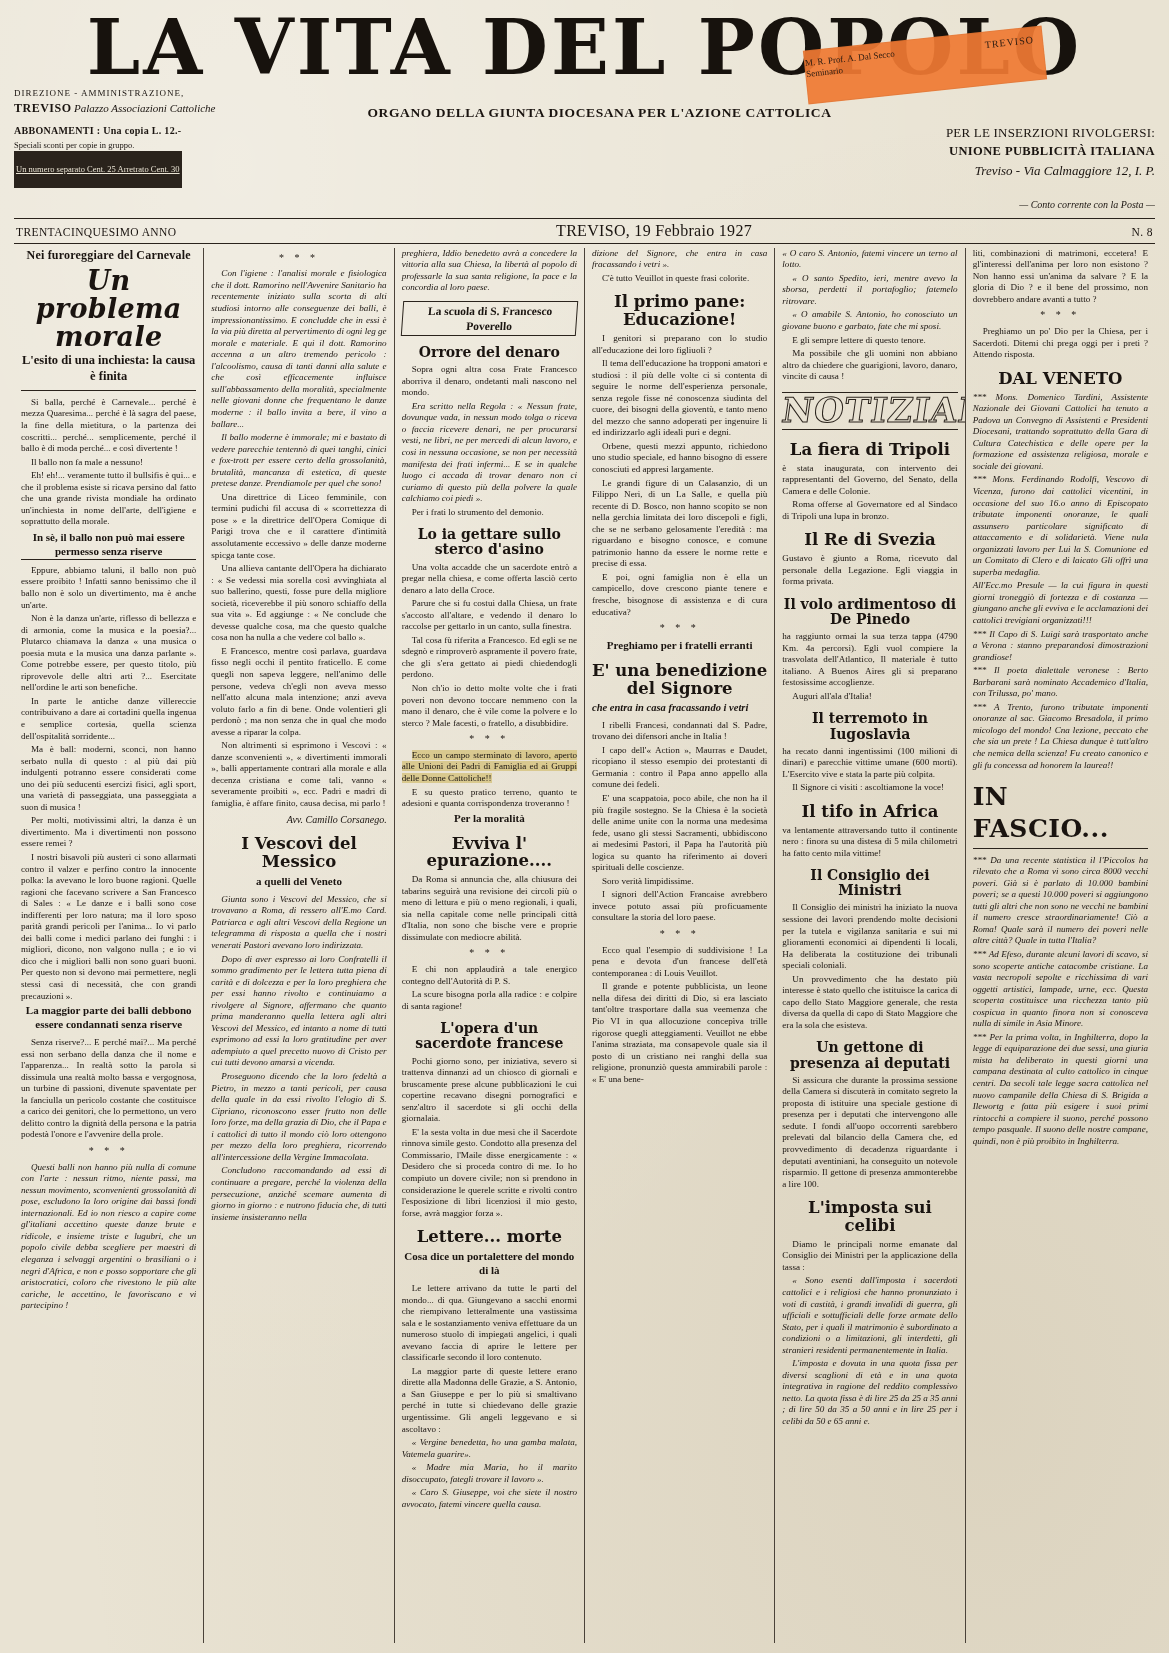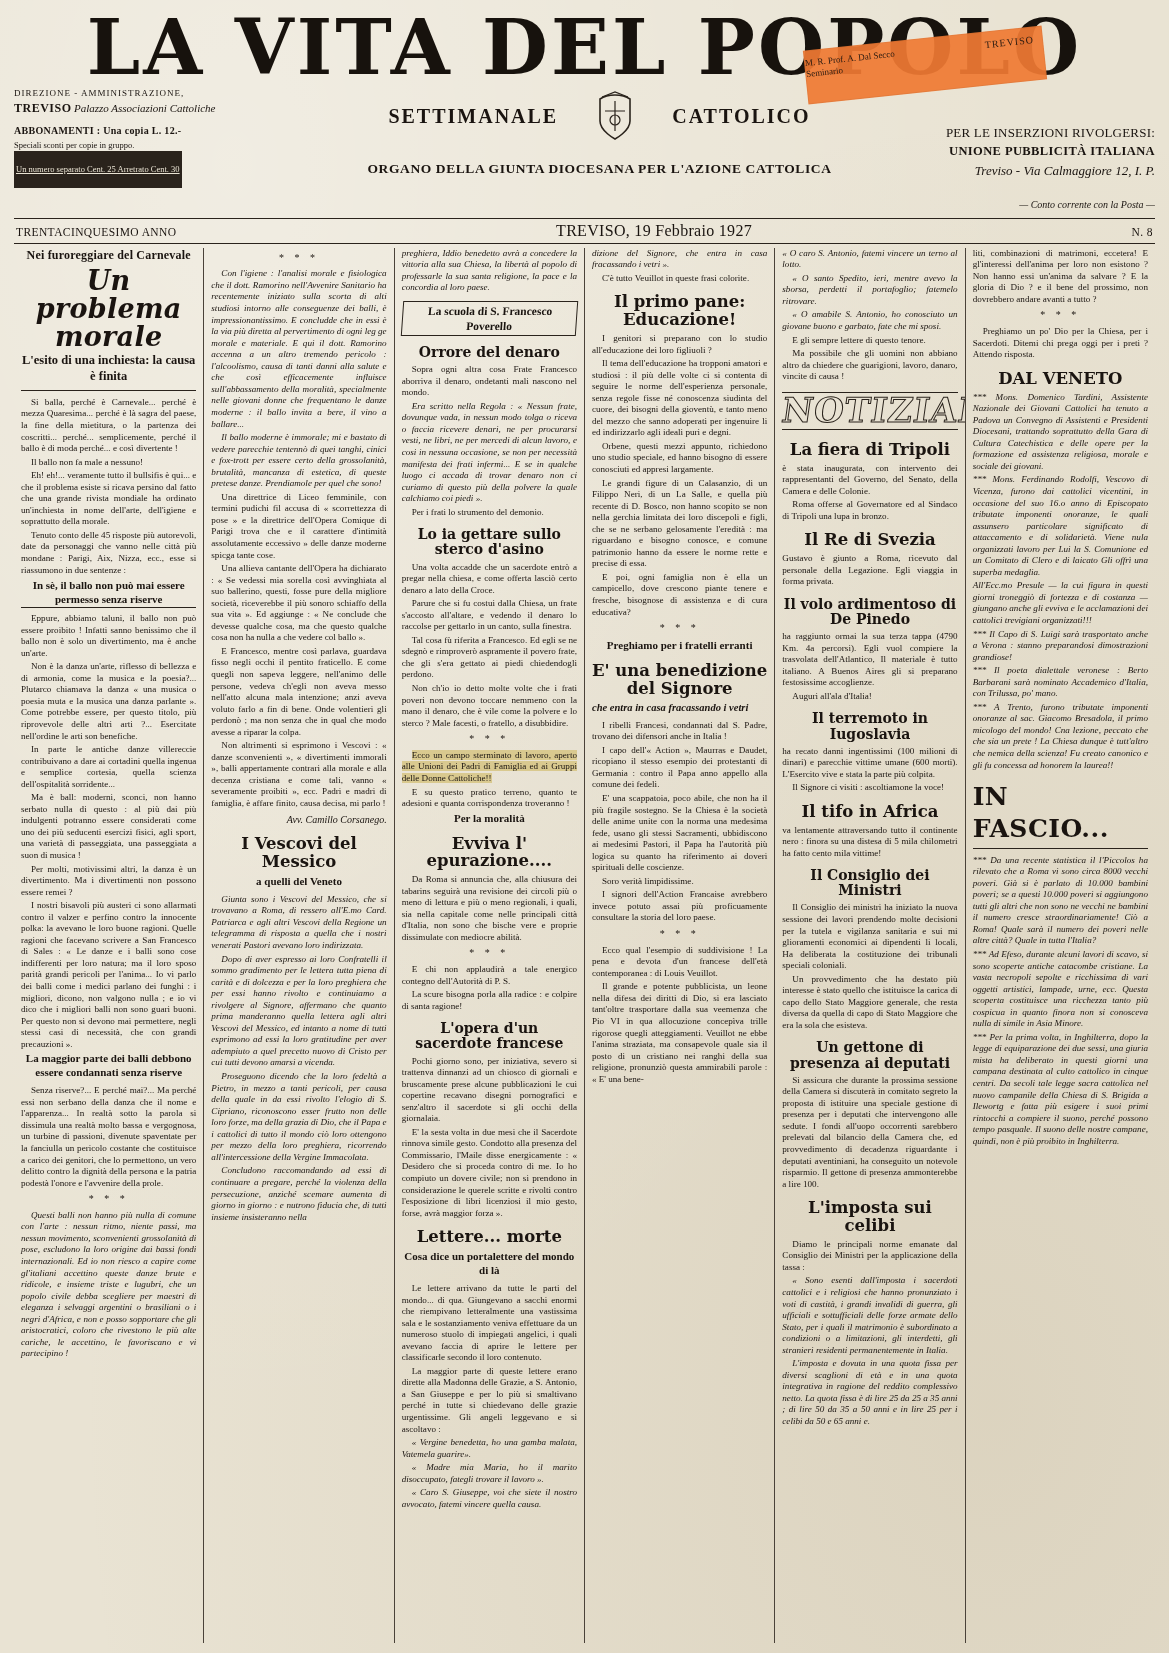--- a/index.html
+++ b/index.html
@@ -185,32 +185,20 @@
         <div>
           <span class="tv">TREVISO</span>
           <span class="pal">Palazzo Associazioni Cattoliche</span>
         </div>
         <div class="abb">ABBONAMENTI : Una copia L. 12.-</div>
         <div class="small">Speciali sconti per copie in gruppo.</div>
         <div class="small inv">Un numero separato Cent. 25   Arretrato Cent. 30</div>
       </div>
 
       <div class="mast-mid">
-        <div class="sett">
-          <span>SETTIMANALE</span>
-          <span class="crest">
-            <svg width="46" height="52" viewBox="0 0 46 52">
-              <path d="M23 4 C14 4 8 8 8 8 L8 30 C8 40 23 48 23 48 C23 48 38 40 38 30 L38 8 C38 8 32 4 23 4 Z" fill="none" stroke="#2a231c" stroke-width="1.6"></path>
-              <path d="M23 10 L23 40 M13 20 L33 20" stroke="#2a231c" stroke-width="1.2"></path>
-              <circle cx="23" cy="29" r="5" fill="none" stroke="#2a231c" stroke-width="1.2"></circle>
-              <path d="M10 6 L23 1 L36 6" fill="none" stroke="#2a231c" stroke-width="1.3"></path>
-            </svg>
-          </span>
-          <span>CATTOLICO</span>
-        </div>
         <div class="organo">ORGANO DELLA GIUNTA DIOCESANA PER L'AZIONE CATTOLICA</div>
       </div>
 
       <div class="mast-right">
         <div class="r1">PER LE INSERZIONI RIVOLGERSI:</div>
         <div class="r2">UNIONE PUBBLICITÀ ITALIANA</div>
         <div class="r3">Treviso - Via Calmaggiore 12, I. P.</div>
         <div class="r4">— Conto corrente con la Posta —</div>
       </div>
     </div>
@@ -225,21 +213,20 @@
 
   <div class="content">
 
     <div class="col c1">
       <div class="kicker">Nei furoreggiare del Carnevale</div>
       <h1 class="head">Un problema morale</h1>
       <div class="subhead">L'esito di una inchiesta: la causa è finita</div>
       <p>Si balla, perché è Carnevale... perché è mezza Quaresima... perché è là sagra del paese, la fine della mietitura, o la partenza dei coscritti... perché... semplicemente, perché il ballo è di moda perché... e così divertente !</p>
       <p>Il ballo non fa male a nessuno!</p>
       <p>Eh! eh!... veramente tutto il bullsifis è qui... e che il problema esiste si ricava persino dal fatto che una grande rivista mondiale ha ordinato un'inchiesta in nome dell'arte, dell'igiene e soprattutto della morale.</p>
-      <p>Tenuto conto delle 45 risposte più autorevoli, date da personaggi che vanno nelle città più mondane : Parigi, Aix, Nizza, ecc., esse si riassumono in due sentenze :</p>
       <h3 class="sub underline">In sè, il ballo non può mai essere permesso senza riserve</h3>
       <p>Eppure, abbiamo taluni, il ballo non può essere proibito ! Infatti sanno benissimo che il ballo non è solo un divertimento, ma è anche un'arte.</p>
       <p>Non è la danza un'arte, riflesso di bellezza e di armonia, come la musica e la poesia?... Plutarco chiamava la danza « una musica o poesia muta e la musica una danza parlante ». Come potrebbe essere, per questo titolo, più riprovevole delle altri arti ?... Esercitate nell'ordine le arti son benefiche.</p>
       <p>In parte le antiche danze villereccie contribuivano a dare ai cortadini quella ingenua e semplice cortesia, quella scienza dell'ospitalità sorridente...</p>
       <p>Ma è ball: moderni, sconci, non hanno serbato nulla di questo : al più dai più indulgenti potranno essere considerati come uno dei più seducenti esercizi fisici, agli sport, una varietà di passeggiata, una passeggiata a suon di musica !</p>
       <p>Per molti, motivissimi altri, la danza è un divertimento. Ma i divertimenti non possono essere remei ?</p>
       <p>I nostri bisavoli più austeri ci sono allarmati contro il valzer e perfino contro la innocente polka: la avevano le loro buone ragioni. Quelle ragioni che facevano scrivere a San Francesco di Sales : « Le danze e i balli sono cose indifferenti per loro natura; ma il loro sposo parità grandi pericoli per l'anima... Io vi parlo dei balli come i medici parlano dei funghi : i migliori, dicono, non valgono nulla ; e io vi dico che i migliori balli non sono guari buoni. Per questo non si devono mai permettere, negli stessi casi di necessità, che con grandi precauzioni ».</p>
       <h3 class="sub">La maggior parte dei balli debbono essere condannati senza riserve</h3>
       <p>Senza riserve?... E perché mai?... Ma perché essi non serbano della danza che il nome e l'apparenza... In realtà sotto la parola si dissimula una realtà molto bassa e vergognosa, un turbine di passioni, divenute spaventate per la fanciulla un pericolo costante che costituisce a carico dei genitori, che lo permettono, un vero delitto contro la dignità della persona e la patria podestà l'onore e l'avvenire della prole.</p>
       <div class="stars">* * *</div>

